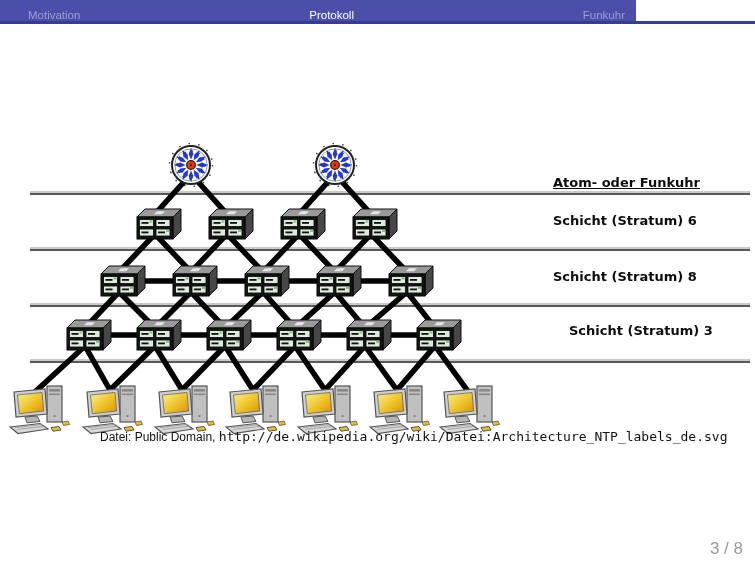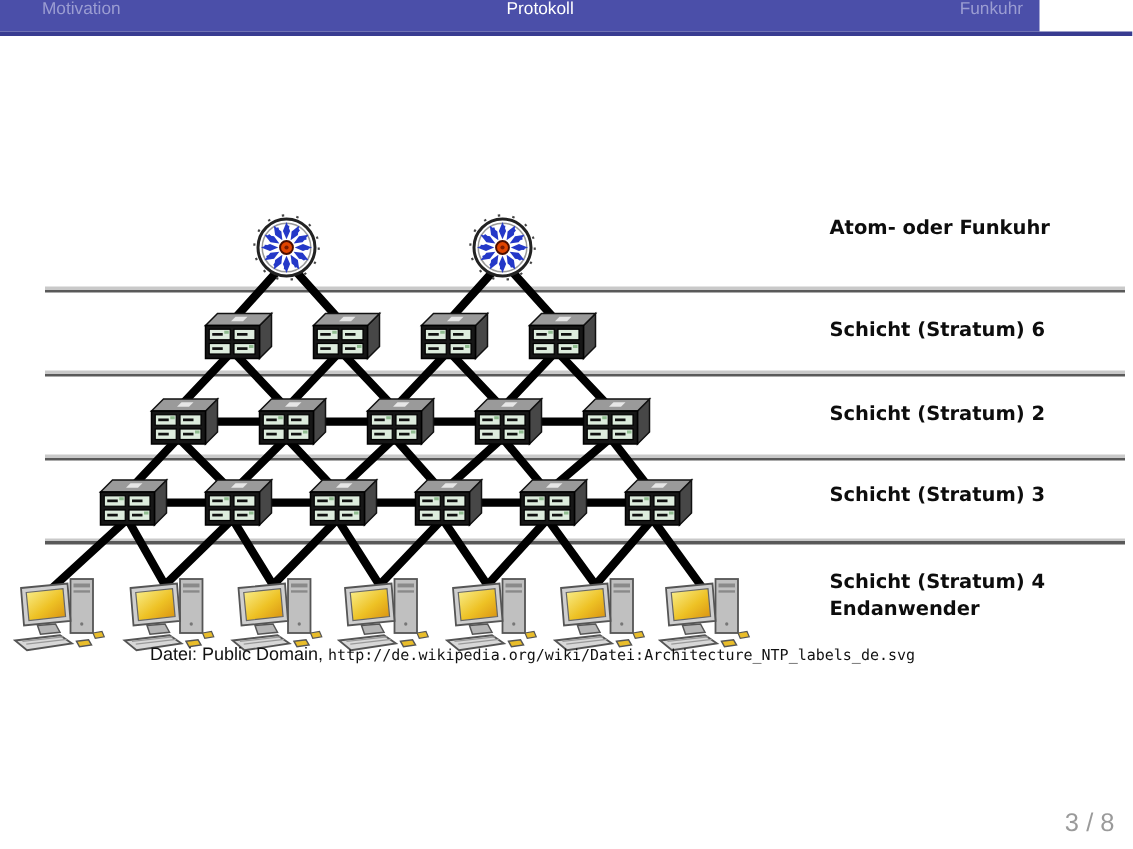--- a/index.html
+++ b/index.html
@@ -6,23 +6,23 @@
   body{
     width:755px;height:566px;
     background:#ffffff;
     font-family:"Liberation Sans",sans-serif;
     position:relative;overflow:hidden;
   }
   .slide{position:absolute;left:0;top:0;width:755px;height:566px;background:#fff;}
 
   
   .header{
-    position:absolute;left:0;top:0;width:693px;height:21px;
+    position:absolute;left:0;top:0;width:636px;height:21px;
     background:#4b4fa9;
-    display:flex;align-items:flex-start;justify-content:space-between;
+    display:flex;align-items:flex-end;justify-content:space-between;
     box-sizing:border-box;padding:0 11px 0 28px;
     font-size:11.5px;
   }
   .header-strip{position:absolute;left:0;top:21px;width:755px;height:3px;background:#383c91;}
   .nav-item{cursor:pointer;}
   .nav-dim{color:#9b9dd2;}
   .nav-active{color:#ffffff;}
 
   
   .frame-title{
@@ -39,32 +39,32 @@
 
   
   .diagram-svg{position:absolute;left:0;top:0;width:755px;height:566px;}
 
   
   .row-label{
     position:absolute;left:553px;
     font-family:"DejaVu Sans","Liberation Sans",sans-serif;
     font-weight:bold;font-size:13px;color:#0d0d0d;white-space:nowrap;
   }
-  .lbl0{top:145px;} .lbl1{top:213px;} .lbl2{top:269px;} .lbl3{top:323px;}
+  .lbl0{top:175px;text-decoration:underline;} .lbl1{top:213px;} .lbl2{top:269px;} .lbl3{top:323px;margin-left:16px;}
   .lbl4{top:380px;line-height:18px;}
   .lbl4 span{display:block;}
 
   
   .caption{
     position:absolute;left:100px;top:429px;
     font-size:12px;color:#111;white-space:nowrap;
   }
   .caption-url{
     font-family:"DejaVu Sans Mono","Liberation Mono",monospace;
-    font-size:10px;
+    font-size:13px;
   }
 
   
   .page-num{
     position:absolute;right:12px;bottom:7px;
     font-size:17px;color:#9a9a9a;
   }
 </style>
 </head>
 <body>
@@ -183,24 +183,20 @@
     <use href="#computer" transform="translate(80,383)"></use>
     <use href="#computer" transform="translate(152,383)"></use>
     <use href="#computer" transform="translate(223,383)"></use>
     <use href="#computer" transform="translate(295,383)"></use>
     <use href="#computer" transform="translate(367,383)"></use>
     <use href="#computer" transform="translate(437,383)"></use>
   </svg>
 
   <div class="row-label lbl0">Atom- oder Funkuhr</div>
   <div class="row-label lbl1">Schicht (Stratum) 6</div>
-  <div class="row-label lbl2">Schicht (Stratum) 2</div>
+  <div class="row-label lbl2">Schicht (Stratum) 8</div>
   <div class="row-label lbl3">Schicht (Stratum) 3</div>
-  <div class="row-label lbl4">
-    <span>Schicht (Stratum) 4</span>
-    <span>Endanwender</span>
-  </div>
 
   <div class="caption"><span>Datei: Public Domain, </span><span class="caption-url">http://de.wikipedia.org/wiki/Datei:Architecture_NTP_labels_de.svg</span></div>
 
   <div class="page-num">3 / 8</div>
 
 </div>
 
 </body></html>

